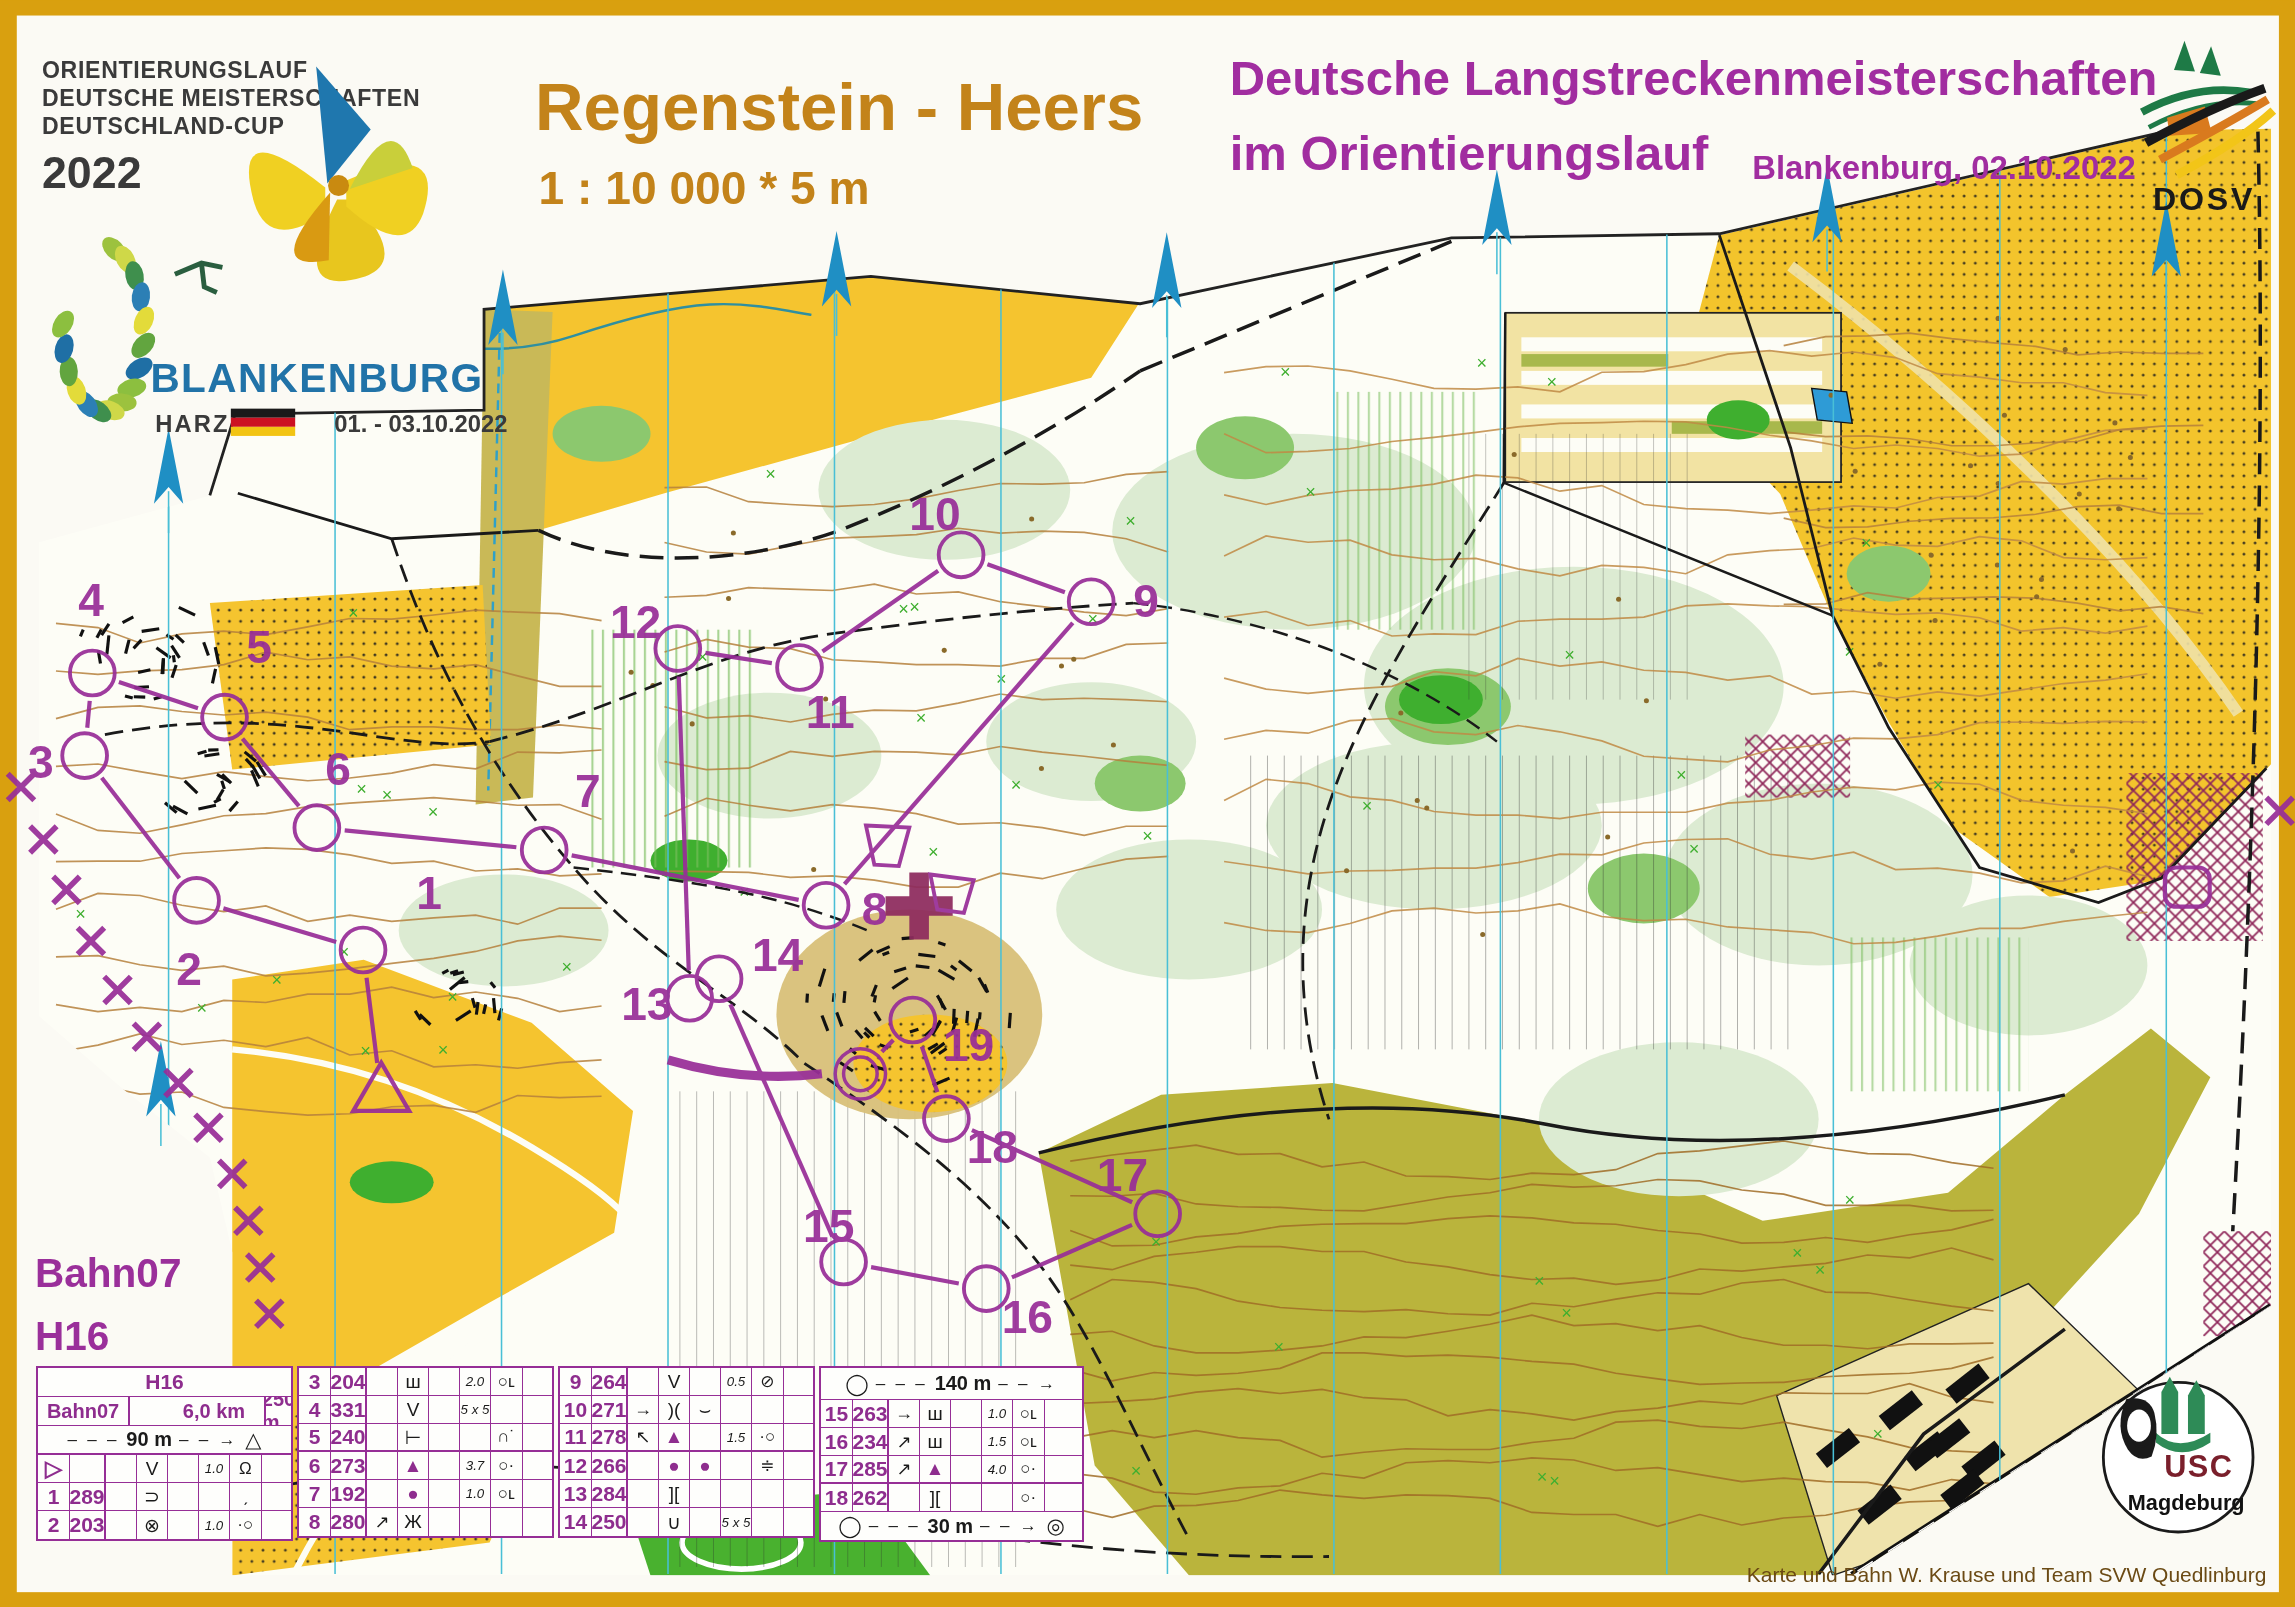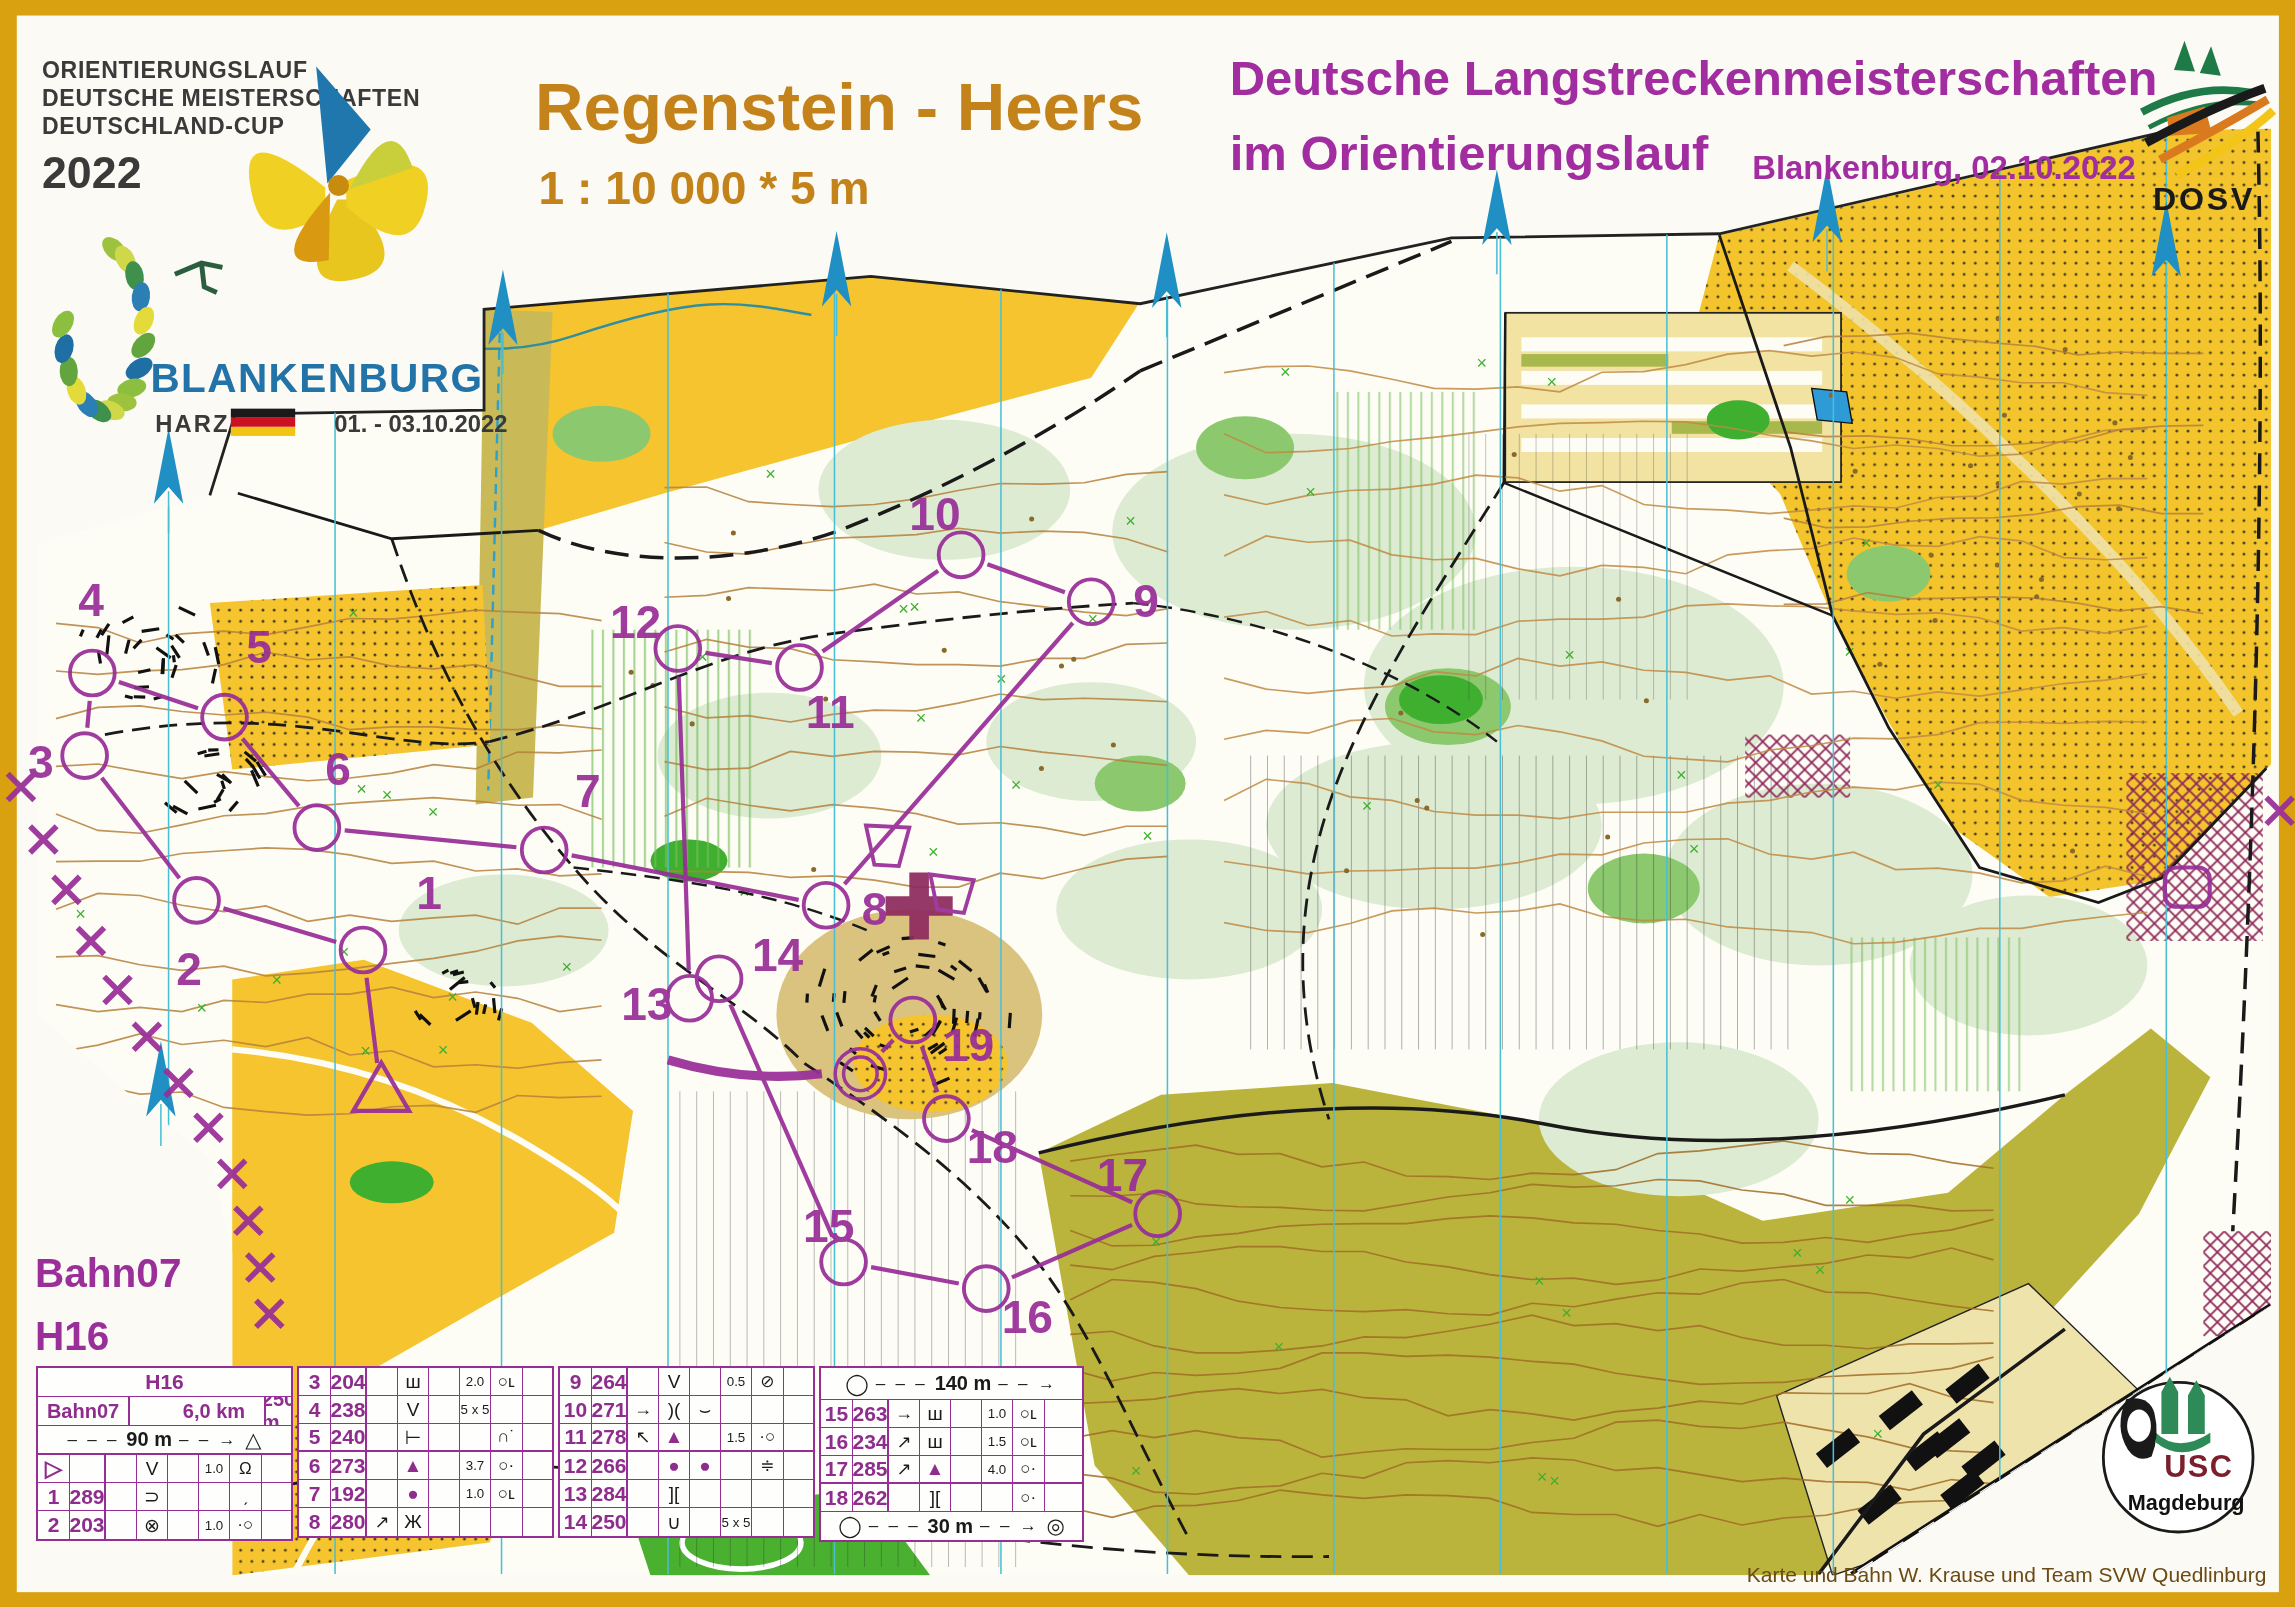--- a/index.html
+++ b/index.html
@@ -15,21 +15,21 @@
   .cd-row:last-child{border-bottom:none;}
   .cd-row.thick{border-bottom:2.4px solid #962E96;}
   .cd-cell{display:flex;align-items:center;justify-content:center;height:100%;
            border-right:1px solid #962E96;box-sizing:border-box;overflow:hidden;}
   .cd-cell:last-child{border-right:none;}
   .w0{width:32px}.w1{width:36px}.w2{width:31px}.w3{width:31px}.w4{width:31px}.w5{width:31px}.w6{width:31.5px}.w7{width:28px;flex:1}
   .c0,.c1{font-weight:bold;font-size:21px;color:#8E2D8E;}
   .c1{border-right-width:2.1px;}
   .c2{font-size:18px;color:#1a1a1a;}
   .c3,.c4{font-size:19px;color:#1a1a1a;}
-  .c5{font-size:13.3px;color:#1a1a1a;}
+  .c5{font-size:13.3px;color:#1a1a1a;font-style:italic;}
   .c6{font-size:17px;color:#1a1a1a;}
   .psym{color:#8E2D8E;}
   .cd-head{justify-content:center;font-weight:bold;font-size:21px;color:#8E2D8E;}
   .cd-info .cd-cell{font-weight:bold;font-size:20px;color:#8E2D8E;}
   .cd-dist{justify-content:center;gap:7px;font-size:18px;color:#1a1a1a;}
   .cd-dist b{font-size:20px;color:#1a1a1a;font-weight:bold;}
   .dash{letter-spacing:2.8px;font-size:17px;}
   .big{font-size:21px;}
 </style>
 </head>
@@ -676,21 +676,21 @@
         <div class="cd-cell w1 c1">204</div>
         <div class="cd-cell w2 c2"></div>
         <div class="cd-cell w3 c3">ш</div>
         <div class="cd-cell w4 c4"></div>
         <div class="cd-cell w5 c5">2.0</div>
         <div class="cd-cell w6 c6">○ʟ</div>
         <div class="cd-cell w7 c6"></div>
       </div>
       <div class="cd-row">
         <div class="cd-cell w0 c0">4</div>
-        <div class="cd-cell w1 c1">238</div>
+        <div class="cd-cell w1 c1">331</div>
         <div class="cd-cell w2 c2"></div>
         <div class="cd-cell w3 c3">V</div>
         <div class="cd-cell w4 c4"></div>
         <div class="cd-cell w5 c5">5 x 5</div>
         <div class="cd-cell w6 c6"></div>
         <div class="cd-cell w7 c6"></div>
       </div>
       <div class="cd-row thick">
         <div class="cd-cell w0 c0">5</div>
         <div class="cd-cell w1 c1">240</div>

